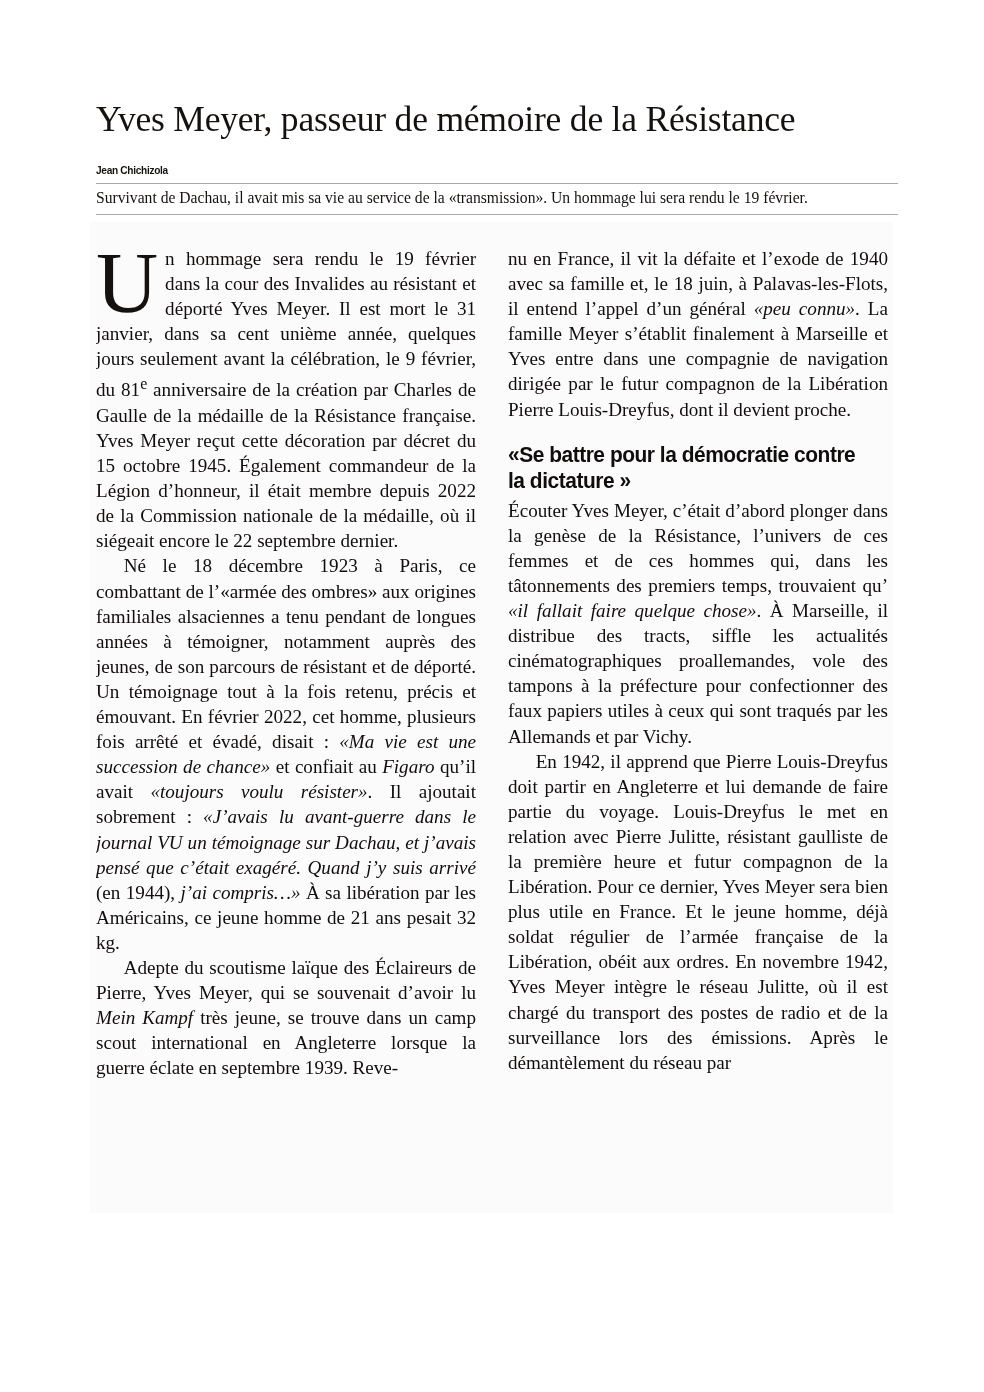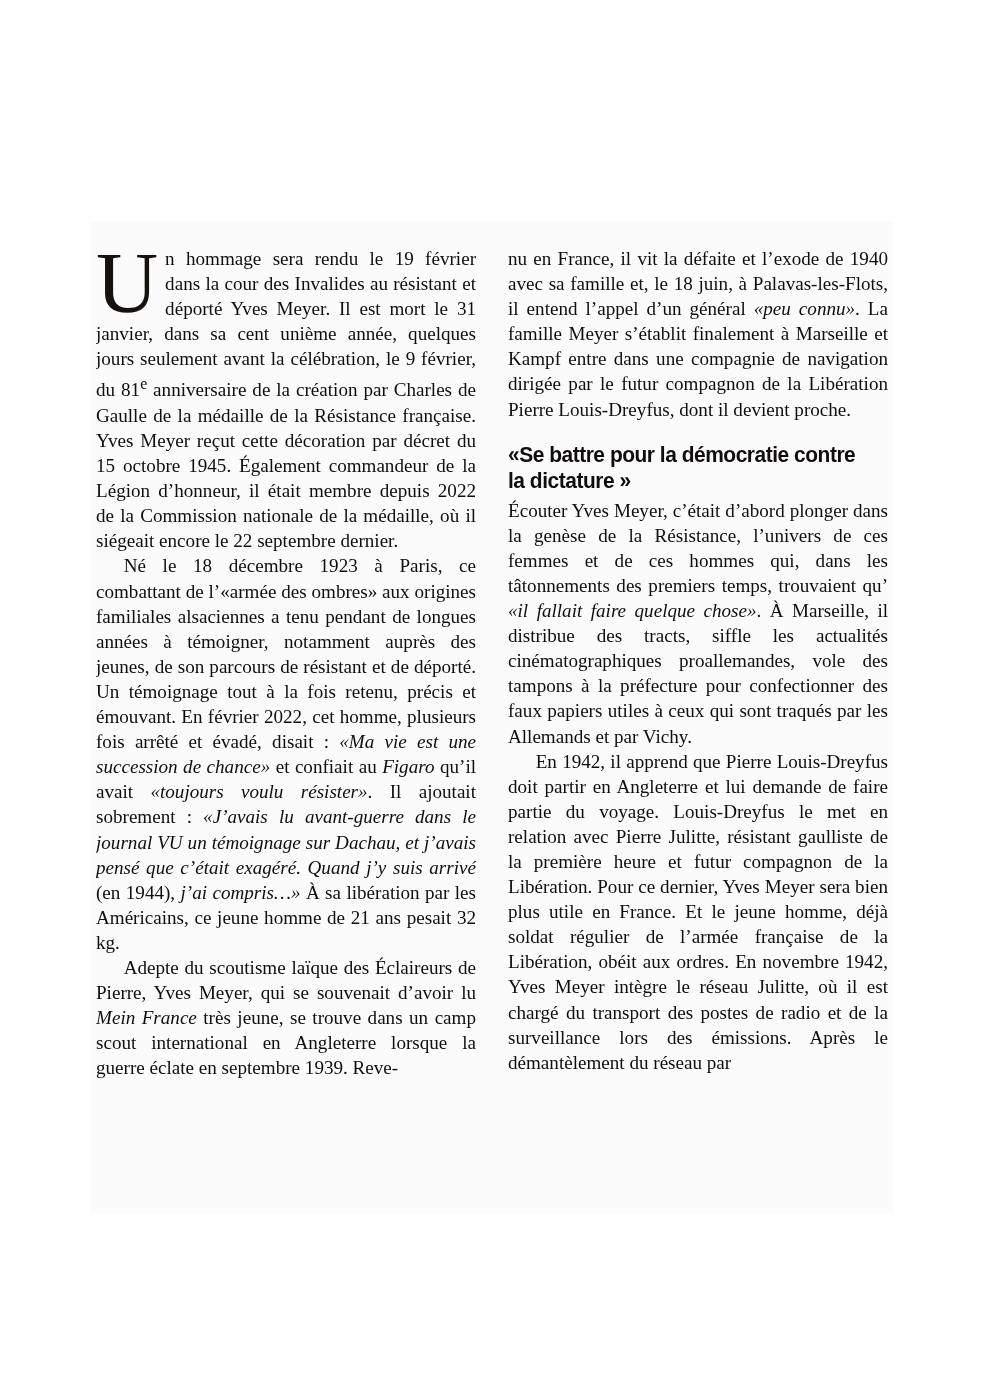--- a/index.html
+++ b/index.html
@@ -140,36 +140,43 @@
     transform-origin: left center;
   }
 </style>
 </head>
 <body>
 
 <div class="page">
 
   <div class="body-panel"></div>
 
+  <div class="header">
+    <h1 class="headline">Yves Meyer, passeur de mémoire de la Résistance</h1>
+    <div class="byline">Jean Chichizola</div>
+    <div class="rule rule-top"></div>
+    <div class="standfirst">Survivant de Dachau, il avait mis sa vie au service de la «transmission». Un hommage lui sera rendu le 19 février.</div>
+    <div class="rule rule-bottom"></div>
+  </div>
 
   <div class="columns">
 
     <div class="col col-1">
 
       <p class="dropcap-para"><span class="dropcap">U</span><span>n hommage sera rendu le 19 février dans la cour des Invalides au résistant et déporté Yves Meyer. Il est mort le 31 janvier, dans sa cent unième année, quelques jours seulement avant la célébration, le 9 février, du 81</span><sup>e</sup><span> anniversaire de la création par Charles de Gaulle de la médaille de la Résistance française. Yves Meyer reçut cette décoration par décret du 15 octobre 1945. Également commandeur de la Légion d’honneur, il était membre depuis 2022 de la Commission nationale de la médaille, où il siégeait encore le 22 septembre dernier.</span></p>
 
       <p class="indent"><span>Né le 18 décembre 1923 à Paris, ce combattant de l’«armée des ombres» aux origines familiales alsaciennes a tenu pendant de longues années à témoigner, notamment auprès des jeunes, de son parcours de résistant et de déporté. Un témoignage tout à la fois retenu, précis et émouvant. En février 2022, cet homme, plusieurs fois arrêté et évadé, disait : </span><i>«Ma vie est une succession de chance»</i><span> et confiait au </span><i>Figaro</i><span> qu’il avait </span><i>«toujours voulu résister»</i><span>. Il ajoutait sobrement : </span><i>«J’avais lu avant-guerre dans le journal VU un témoignage sur Dachau, et j’avais pensé que c’était exagéré. Quand j’y suis arrivé</i><span> (en 1944), </span><i>j’ai compris…»</i><span> À sa libération par les Américains, ce jeune homme de 21 ans pesait 32 kg.</span></p>
 
-      <p class="indent"><span>Adepte du scoutisme laïque des Éclaireurs de Pierre, Yves Meyer, qui se souvenait d’avoir lu </span><i>Mein France</i><span> très jeune, se trouve dans un camp scout international en Angleterre lorsque la guerre éclate en septembre 1939. Reve-</span></p>
+      <p class="indent"><span>Adepte du scoutisme laïque des Éclaireurs de Pierre, Yves Meyer, qui se souvenait d’avoir lu </span><i>Mein Kampf</i><span> très jeune, se trouve dans un camp scout international en Angleterre lorsque la guerre éclate en septembre 1939. Reve-</span></p>
 
     </div>
 
     <div class="col col-2">
 
-      <p><span>nu en France, il vit la défaite et l’exode de 1940 avec sa famille et, le 18 juin, à Palavas-les-Flots, il entend l’appel d’un général </span><i>«peu connu»</i><span>. La famille Meyer s’établit finalement à Marseille et Kampf entre dans une compagnie de navigation dirigée par le futur compagnon de la Libération Pierre Louis-Dreyfus, dont il devient proche.</span></p>
+      <p><span>nu en France, il vit la défaite et l’exode de 1940 avec sa famille et, le 18 juin, à Palavas-les-Flots, il entend l’appel d’un général </span><i>«peu connu»</i><span>. La famille Meyer s’établit finalement à Marseille et Yves entre dans une compagnie de navigation dirigée par le futur compagnon de la Libération Pierre Louis-Dreyfus, dont il devient proche.</span></p>
 
       <h2 class="subhead">«Se battre pour la démocratie contre la dictature »</h2>
 
       <p><span>Écouter Yves Meyer, c’était d’abord plonger dans la genèse de la Résistance, l’univers de ces femmes et de ces hommes qui, dans les tâtonnements des premiers temps, trouvaient qu’ </span><i>«il fallait faire quelque chose»</i><span>. À Marseille, il distribue des tracts, siffle les actualités cinématographiques proallemandes, vole des tampons à la préfecture pour confectionner des faux papiers utiles à ceux qui sont traqués par les Allemands et par Vichy.</span></p>
 
       <p class="indent">En 1942, il apprend que Pierre Louis-Dreyfus doit partir en Angleterre et lui demande de faire partie du voyage. Louis-Dreyfus le met en relation avec Pierre Julitte, résistant gaulliste de la première heure et futur compagnon de la Libération. Pour ce dernier, Yves Meyer sera bien plus utile en France. Et le jeune homme, déjà soldat régulier de l’armée française de la Libération, obéit aux ordres. En novembre 1942, Yves Meyer intègre le réseau Julitte, où il est chargé du transport des postes de radio et de la surveillance lors des émissions. Après le démantèlement du réseau par</p>
 
     </div>
 
   </div>

